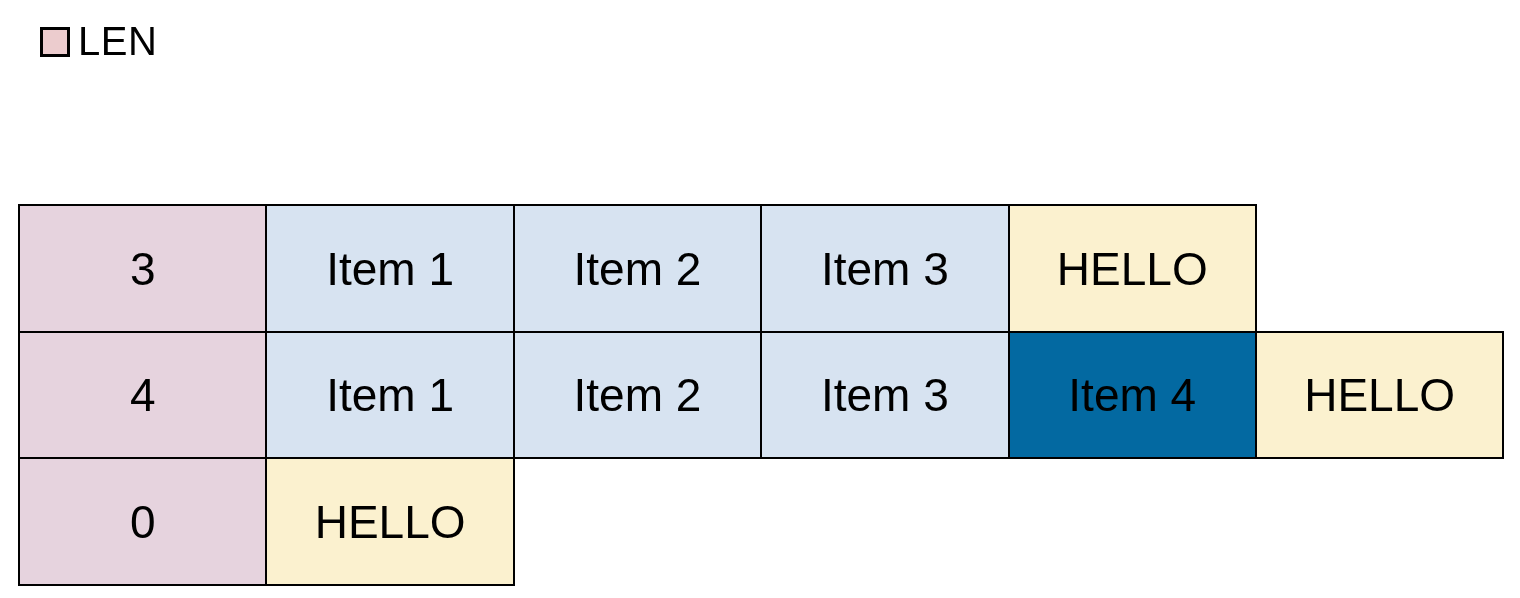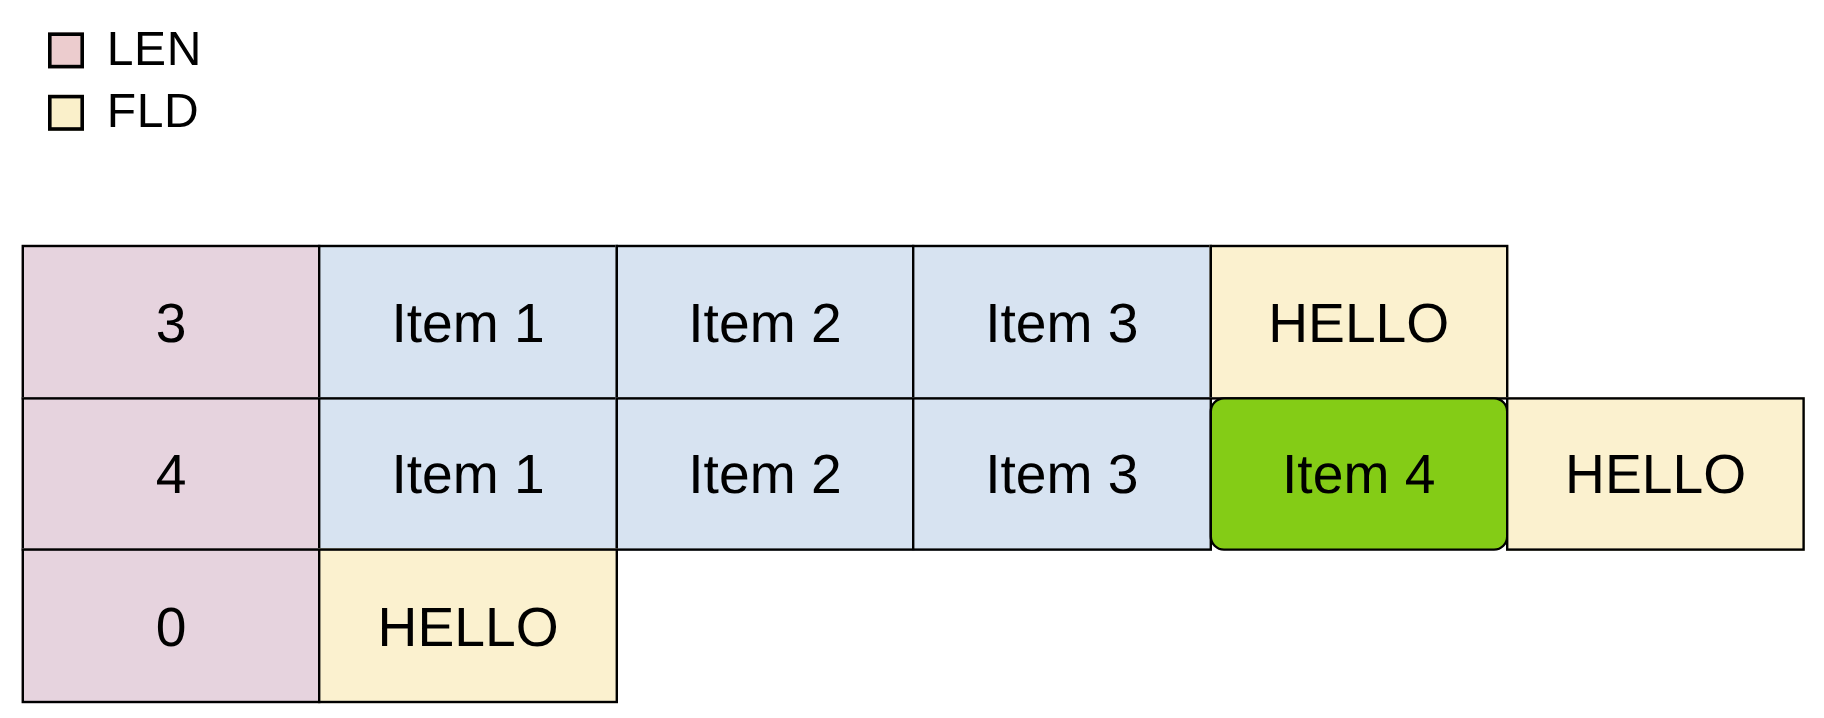--- a/index.html
+++ b/index.html
@@ -23,21 +23,21 @@
     position: absolute;
     left: 40px;
     top: 26px;
     display: flex;
     flex-direction: column;
     gap: 21px;
   }
   .legend-item {
     display: flex;
     align-items: center;
-    gap: 19px;
+    gap: 8px;
     height: 31px;
   }
   .legend-swatch {
     width: 30px;
     height: 30px;
     border: 3px solid #000000;
     box-sizing: border-box;
     flex: 0 0 auto;
   }
   .legend-label {
@@ -81,42 +81,38 @@
 </head>
 <body>
 
 <div class="canvas">
 
   <div class="legend">
     <div class="legend-item">
       <span class="legend-swatch" style="background-color: rgb(236, 204, 206);"></span>
       <span class="legend-label">LEN</span>
     </div>
-    <div class="legend-item">
-      <span class="legend-swatch" style="background-color: rgb(250, 240, 202);"></span>
-      <span class="legend-label">FLD</span>
-    </div>
   </div>
 
   <div class="table">
 
     <div class="row">
       <div class="cell" style="background-color: rgb(230, 211, 222);">3</div>
       <div class="cell" style="background-color: rgb(215, 227, 241);">Item 1</div>
       <div class="cell" style="background-color: rgb(215, 227, 241);">Item 2</div>
       <div class="cell" style="background-color: rgb(215, 227, 241);">Item 3</div>
       <div class="cell" style="background-color: rgb(251, 241, 207);">HELLO</div>
     </div>
 
     <div class="row row-mid">
       <div class="cell" style="background-color: rgb(230, 211, 222);">4</div>
       <div class="cell" style="background-color: rgb(215, 227, 241);">Item 1</div>
       <div class="cell" style="background-color: rgb(215, 227, 241);">Item 2</div>
       <div class="cell" style="background-color: rgb(215, 227, 241);">Item 3</div>
-      <div class="cell" style="background-color: #84cc16; border-radius: 12px;">Item 4</div>
+      <div class="cell" style="background-color: #0369a1;">Item 4</div>
       <div class="cell" style="background-color: rgb(251, 241, 207);">HELLO</div>
     </div>
 
     <div class="row">
       <div class="cell" style="background-color: rgb(230, 211, 222);">0</div>
       <div class="cell" style="background-color: rgb(251, 241, 207);">HELLO</div>
     </div>
 
   </div>
 

